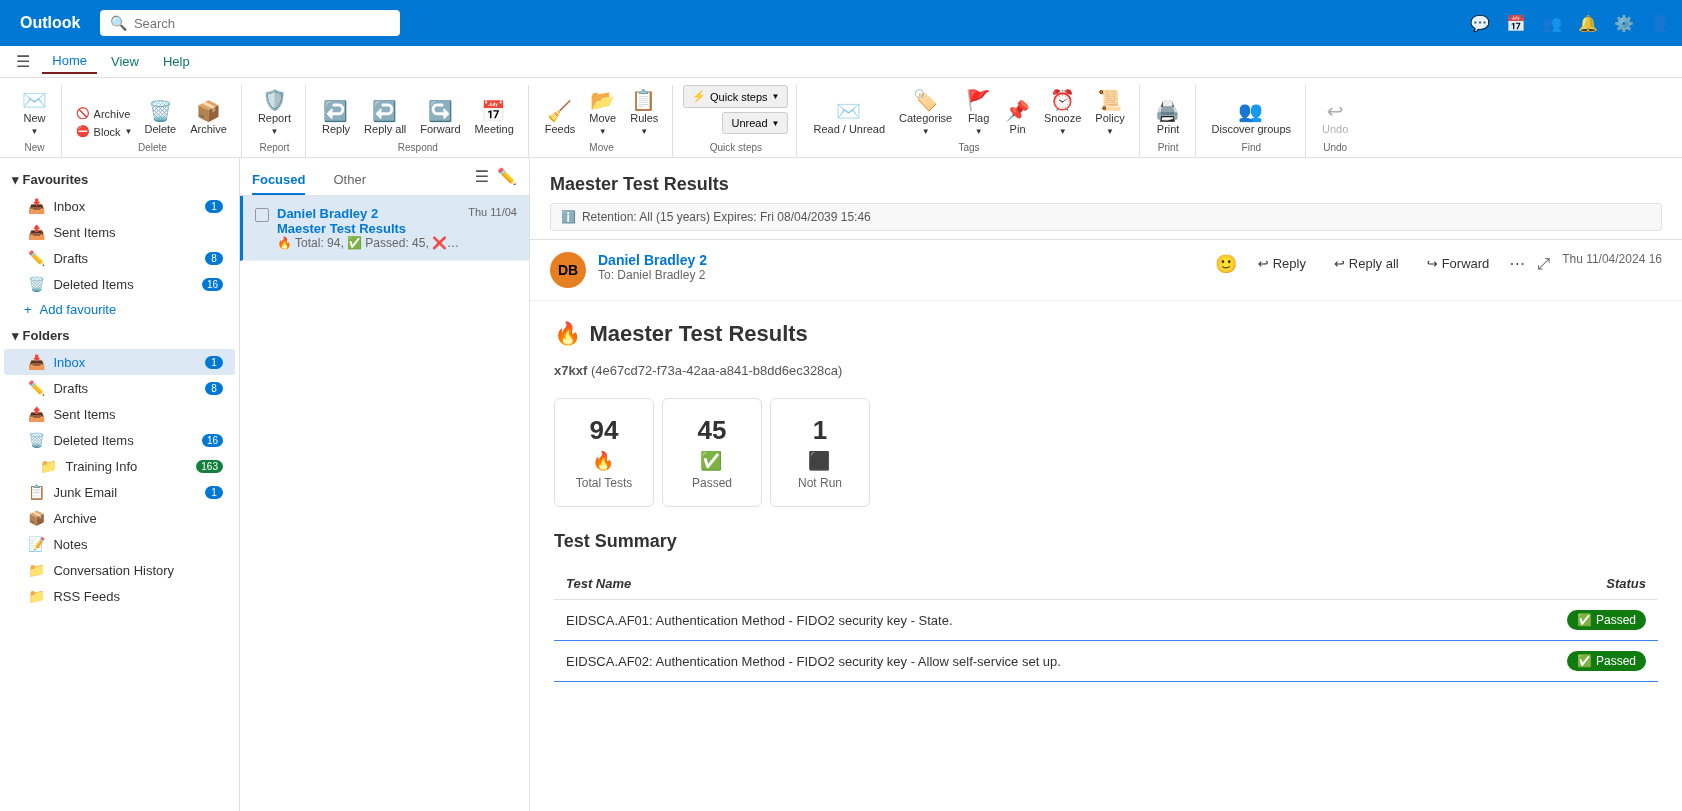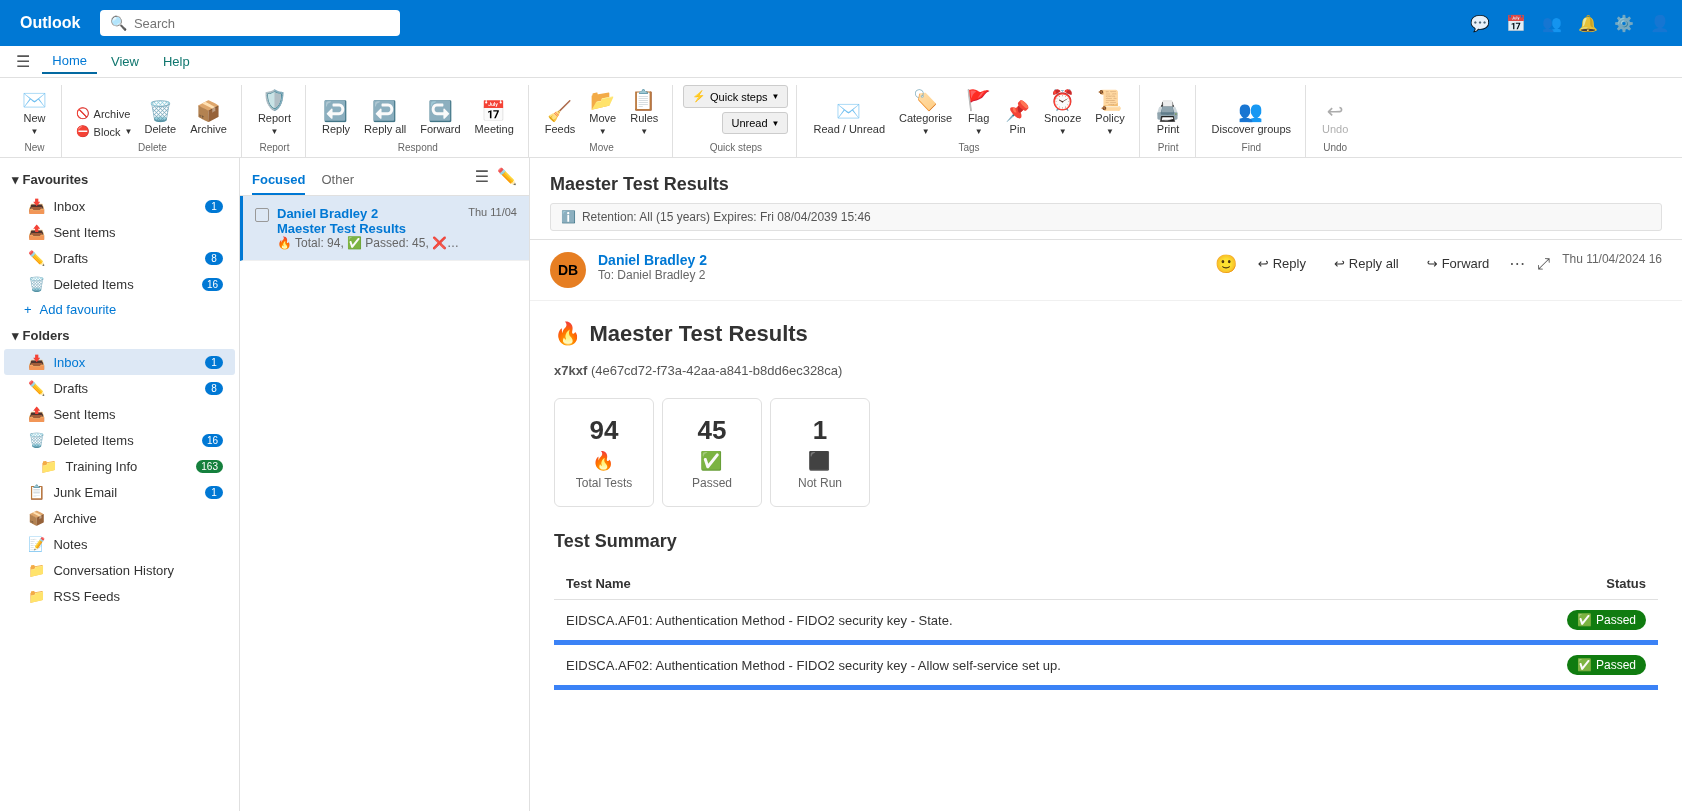--- a/index.html
+++ b/index.html
@@ -64,21 +64,21 @@
     }
     .menu-bar-item {
       padding: 4px 10px;
       font-size: 13px;
       cursor: pointer;
       border-radius: 3px;
       color: #0f766e;
     }
     .menu-bar-item.active {
       color: #0078d4;
-      border-bottom: 2px solid #0369a1;
+      border-bottom: 2px solid #7f1d1d;
       border-radius: 0;
     }
     .hamburger {
       padding: 4px 8px;
       cursor: pointer;
       font-size: 16px;
       color: #555;
     }
 
     
@@ -224,21 +224,21 @@
       background: white;
       border-right: 1px solid #e0e0e0;
       display: flex;
       flex-direction: column;
     }
     .email-list-tabs {
       display: flex;
       align-items: center;
       padding: 8px 12px 0 12px;
       border-bottom: 1px solid #e0e0e0;
-      gap: 16px;
+      gap: 28px;
     }
     .email-tab {
       padding: 6px 0;
       font-size: 13px;
       cursor: pointer;
       color: #666;
       border-bottom: 2px solid transparent;
     }
     .email-tab.active {
       color: #0078d4;
@@ -405,27 +405,28 @@
       width: 100%;
       border-collapse: collapse;
     }
     .test-table th {
       text-align: left;
       font-size: 13px;
       font-weight: 600;
       color: #333;
       padding: 8px 12px;
       border-bottom: 1px solid #e0e0e0;
+      font-style: italic;
     }
     .test-table th:last-child { text-align: right; }
     .test-table td {
       font-size: 13px;
       color: #333;
       padding: 10px 12px;
-      border-bottom: 5px solid #3b82f6;
+      border-bottom: 1px solid #3b82f6;
     }
     .test-table td:last-child { text-align: right; }
     .status-passed {
       background: #107c10;
       color: white;
       padding: 3px 10px;
       border-radius: 12px;
       font-size: 12px;
       display: inline-flex;
       align-items: center;

